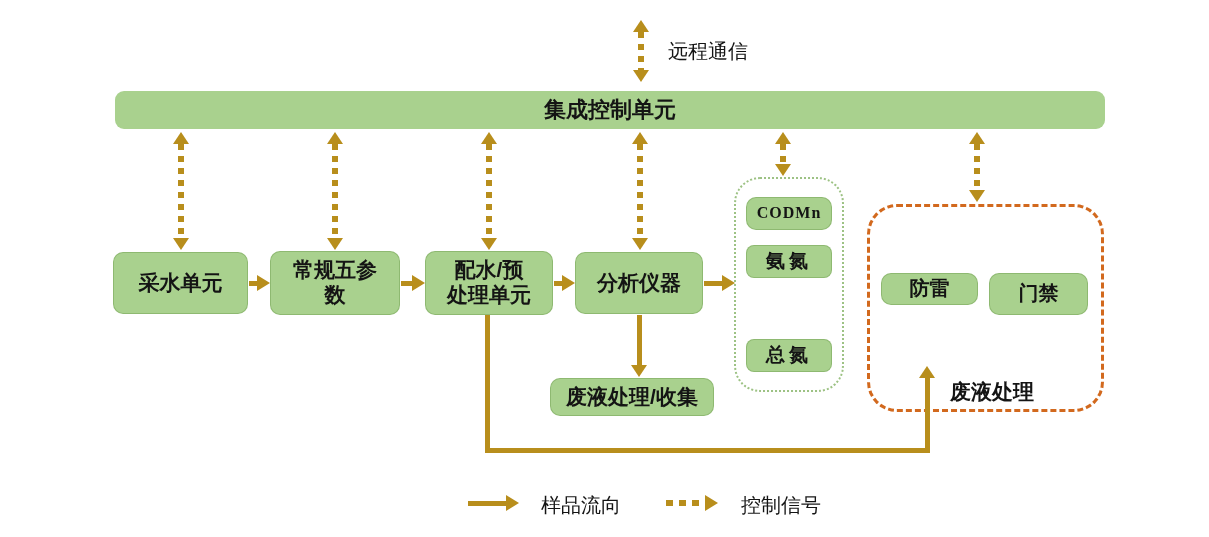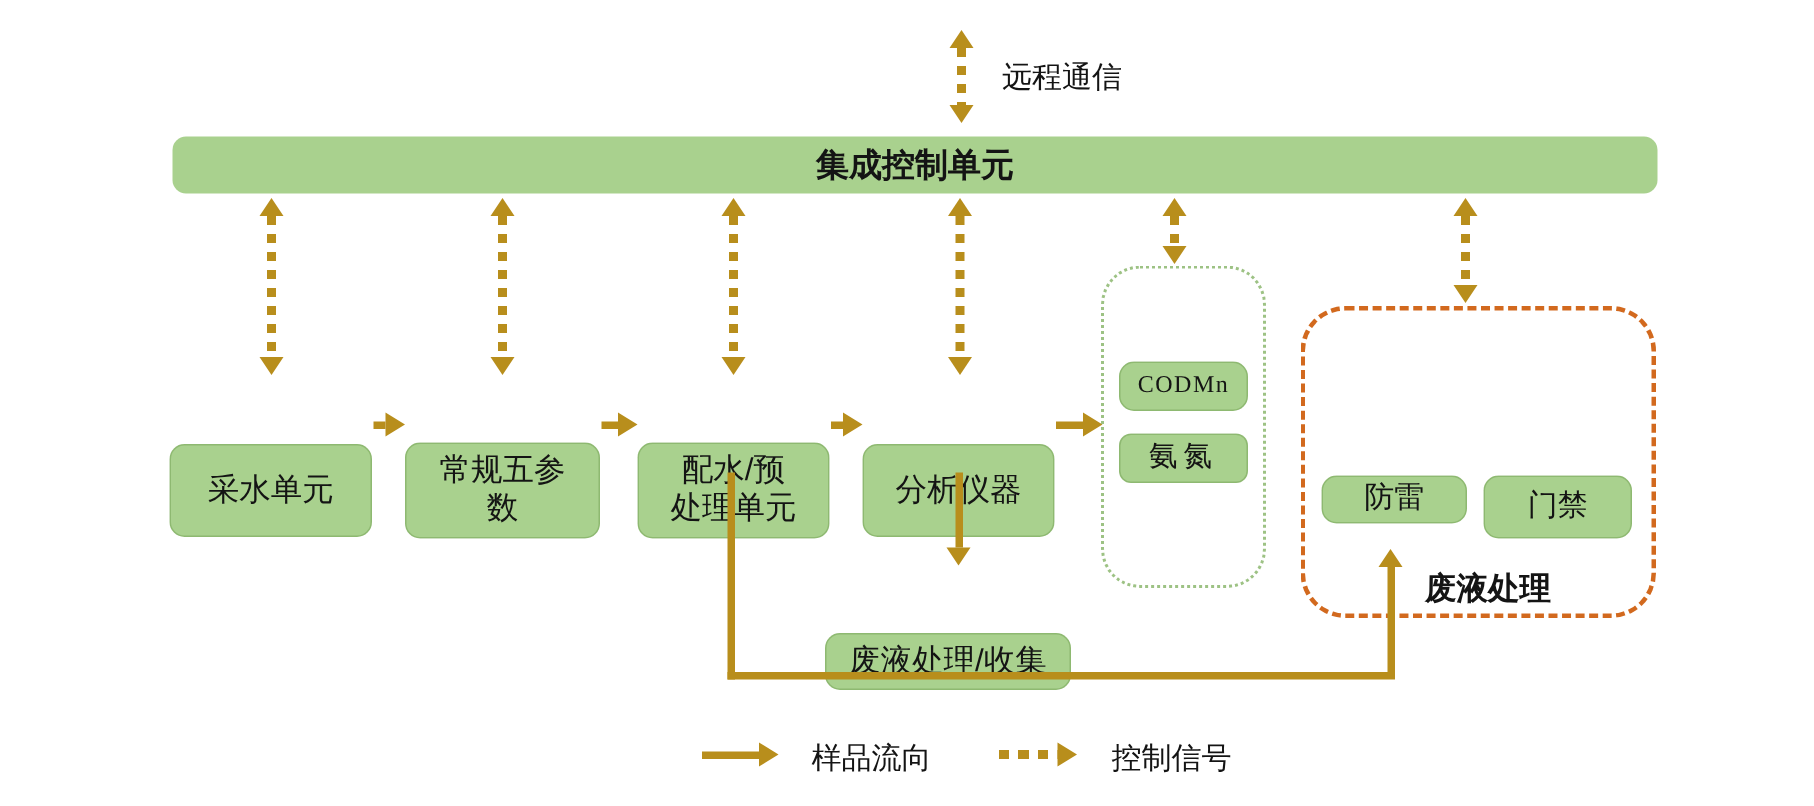--- a/index.html
+++ b/index.html
@@ -21,24 +21,23 @@
     overflow:hidden;
   }
   
   .gbox{
     position:absolute;
     background:var(--green);
     border:1px solid rgba(120,165,90,.55);
     border-radius:10px;
     display:flex;align-items:center;justify-content:center;
     text-align:center;
-    font-weight:normal;color:var(--ink);
+    font-weight:bold;color:var(--ink);
     font-size:21px;line-height:1.18;
     white-space:pre-line;
-    margin-top:44px;
   }
   .gbox.small{font-size:19px;border-radius:8px;letter-spacing:4px;}
   .gbox.codmn{font-family:"Liberation Serif","DejaVu Serif",serif;font-size:16px;letter-spacing:1px;}
   .bar{
     position:absolute;left:115px;top:91px;width:990px;height:38px;
     background:var(--green);border-radius:9px;
     display:flex;align-items:center;justify-content:center;
     font-weight:bold;font-size:22px;color:var(--ink);
   }
   
@@ -153,20 +152,21 @@
   <div class="varrow" style="left:631px;top:315px;height:62px;">
     <div class="shaft"></div>
       <div class="tri-down"></div>
   </div>
 
   <div class="gbox" style="left:550px;top:378px;width:164px;height:38px;">废液处理/收集</div>
 
   <div class="dotted-group"></div>
   <div class="gbox codmn" style="left:746px;top:197px;width:86px;height:33px;">CODMn</div>
   <div class="gbox small" style="left:746px;top:245px;width:86px;height:33px;">氨氮</div>
+  <div class="gbox small" style="left:746px;top:339px;width:86px;height:33px;">总氮</div>
 
   <div class="aux-box"></div>
   <div class="gbox" style="left:881px;top:273px;width:97px;height:32px;font-size:20px;">防雷</div>
   <div class="gbox" style="left:989px;top:273px;width:99px;height:42px;font-size:20px;">门禁</div>
   <div class="label bold" style="left:950px;top:378px;">废液处理</div>
 
   <div class="seg" style="left:485px;top:315px;width:5px;height:138px;"></div>
   <div class="seg" style="left:485px;top:448px;width:445px;height:5px;"></div>
   <div class="seg" style="left:925px;top:378px;width:5px;height:72px;"></div>
   <div class="tri-up" style="position:absolute;left:919px;top:366px;"></div>

